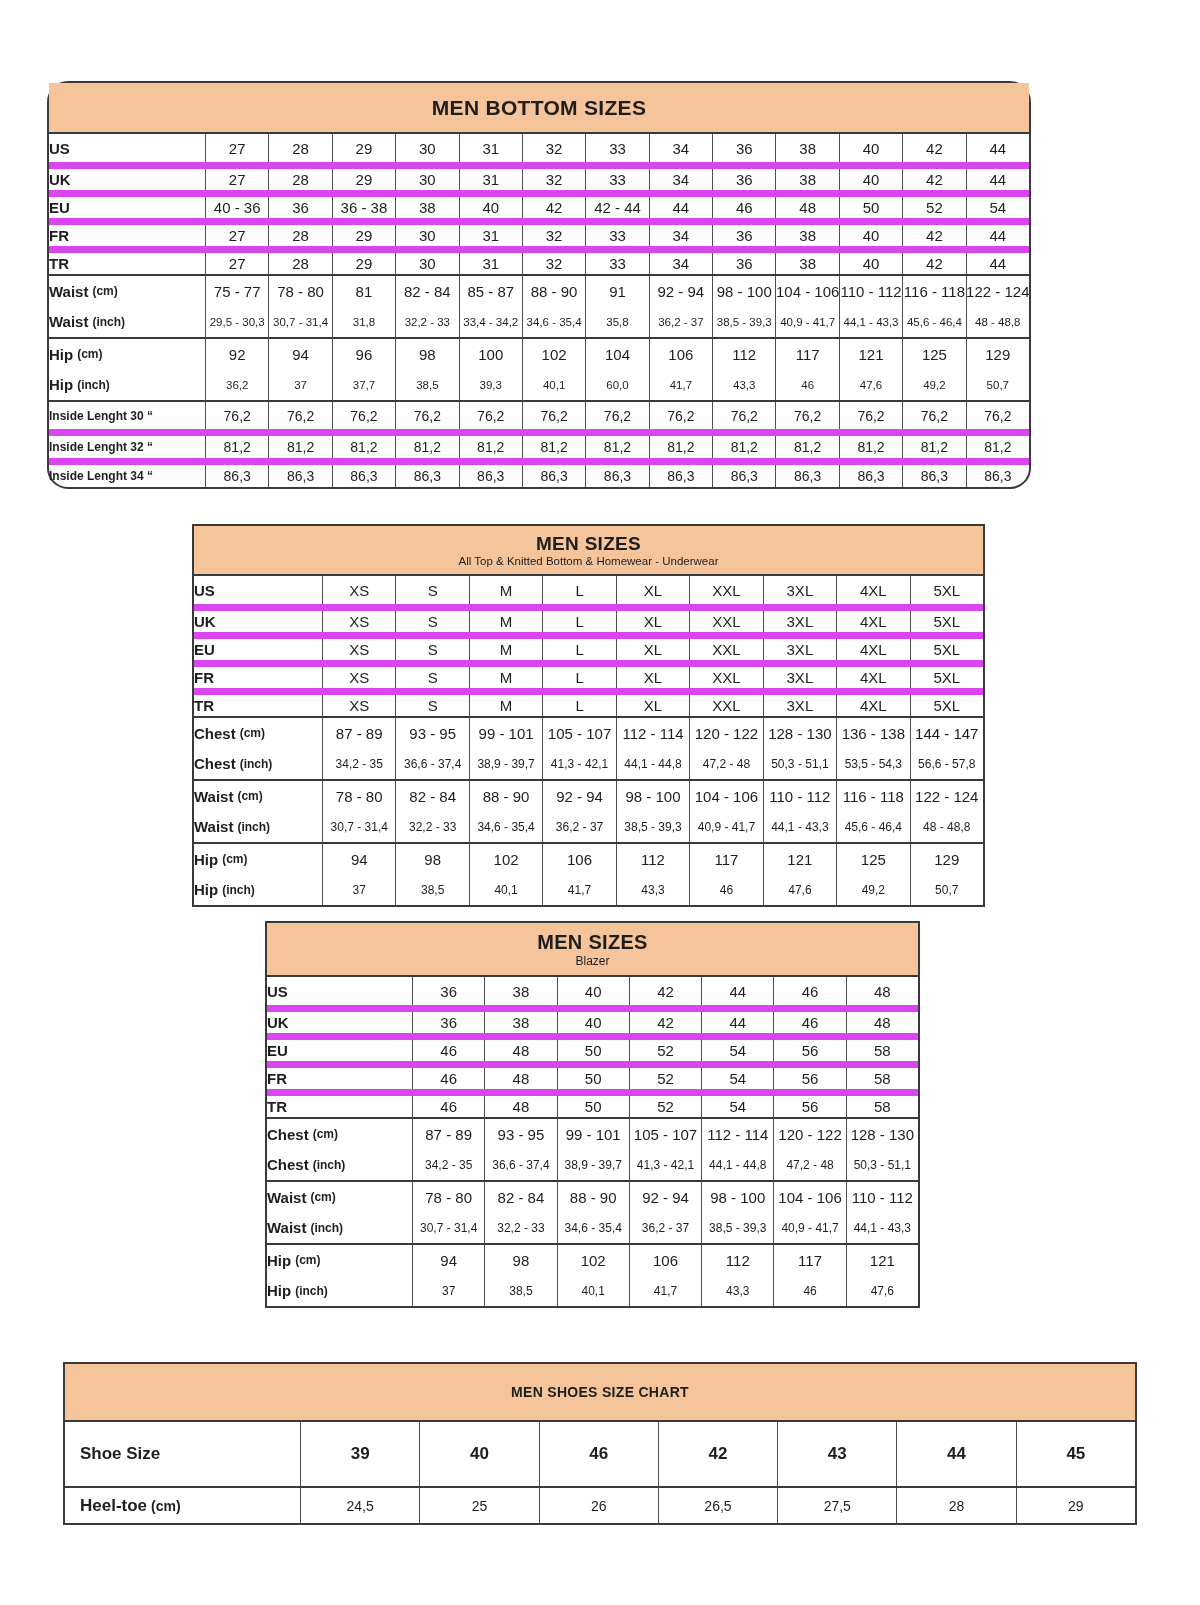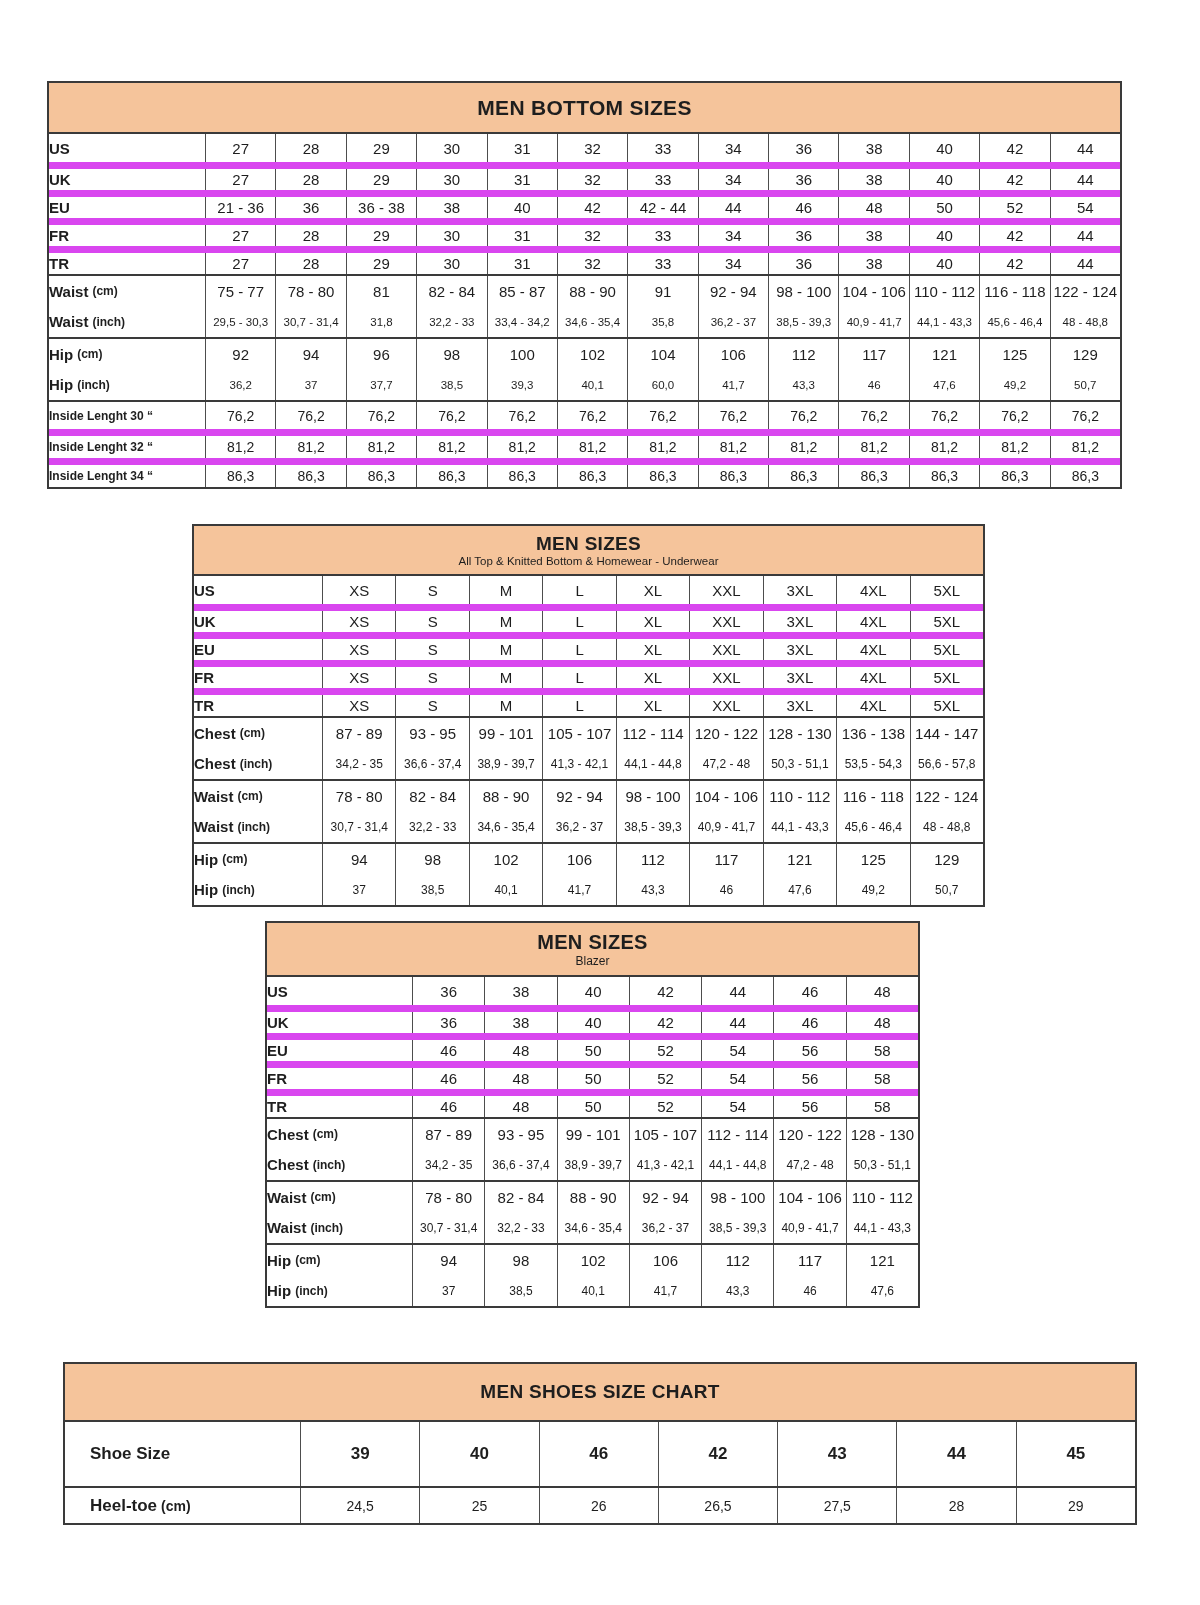--- a/index.html
+++ b/index.html
@@ -28,21 +28,21 @@
   .lab-unit { font-size:12px; font-weight:bold; margin-left:4px; }
 
   
   .r-size  { height:28px; font-size:15px; }
   .r-cm    { height:32px; font-size:15px; }
   .r-inch  { height:31px; font-size:12px; }
   .r-extra { height:29px; font-size:14px; }
   .r-extra .cell.label { font-size:12px; }
 
   
-  #table-bottom { left:47px; top:81px; width:1075px; }
+  #table-bottom { left:47px; top:81px; width:984px;border-radius:21px; }
   #table-bottom .band { height:51px; }
   #table-bottom .t-title { font-size:21px; }
   #table-bottom .row { grid-template-columns:156px repeat(13,1fr); }
   #table-bottom .r-inch { font-size:11.5px; }
 
   
   #table-tops { left:192px; top:524px; width:793px; }
   #table-tops .band { height:50px; }
   #table-tops .t-title { font-size:19px; line-height:1.15; }
   #table-tops .t-sub { font-size:11.5px; }
@@ -51,23 +51,23 @@
   
   #table-blazer { left:265px; top:921px; width:655px; }
   #table-blazer .band { height:54px; }
   #table-blazer .t-title { font-size:20px; line-height:1.15; }
   #table-blazer .t-sub { font-size:12px; }
   #table-blazer .row { grid-template-columns:145px repeat(7,1fr); }
 
   
   #table-shoes { left:63px; top:1362px; width:1074px; }
   #table-shoes .band { height:58px; }
-  #table-shoes .t-title { font-size:19px; }
+  #table-shoes .t-title { font-size:14px; }
   #table-shoes .row { grid-template-columns:235px repeat(7,1fr); }
-  #table-shoes .cell.label { font-size:17px; padding-left:25px; }
+  #table-shoes .cell.label { font-size:17px; padding-left:15px; }
   #table-shoes .lab-unit { font-size:14px; }
   .r-shoe { height:64px; font-size:17px; }
   .r-shoe .val { font-weight:bold; }
   .r-heel { height:37px; font-size:14px; }
 </style>
 </head>
 <body>
 
 <section class="size-table" id="table-bottom">
   <header class="band">
@@ -107,21 +107,21 @@
         <div class="cell val">36</div>
         <div class="cell val">38</div>
         <div class="cell val">40</div>
         <div class="cell val">42</div>
         <div class="cell val">44</div>
       </div>
       <div class="row r-size">
         <div class="cell label">
           <div class="lab-main">EU</div>
         </div>
-        <div class="cell val">21 - 36</div>
+        <div class="cell val">40 - 36</div>
         <div class="cell val">36</div>
         <div class="cell val">36 - 38</div>
         <div class="cell val">38</div>
         <div class="cell val">40</div>
         <div class="cell val">42</div>
         <div class="cell val">42 - 44</div>
         <div class="cell val">44</div>
         <div class="cell val">46</div>
         <div class="cell val">48</div>
         <div class="cell val">50</div>

